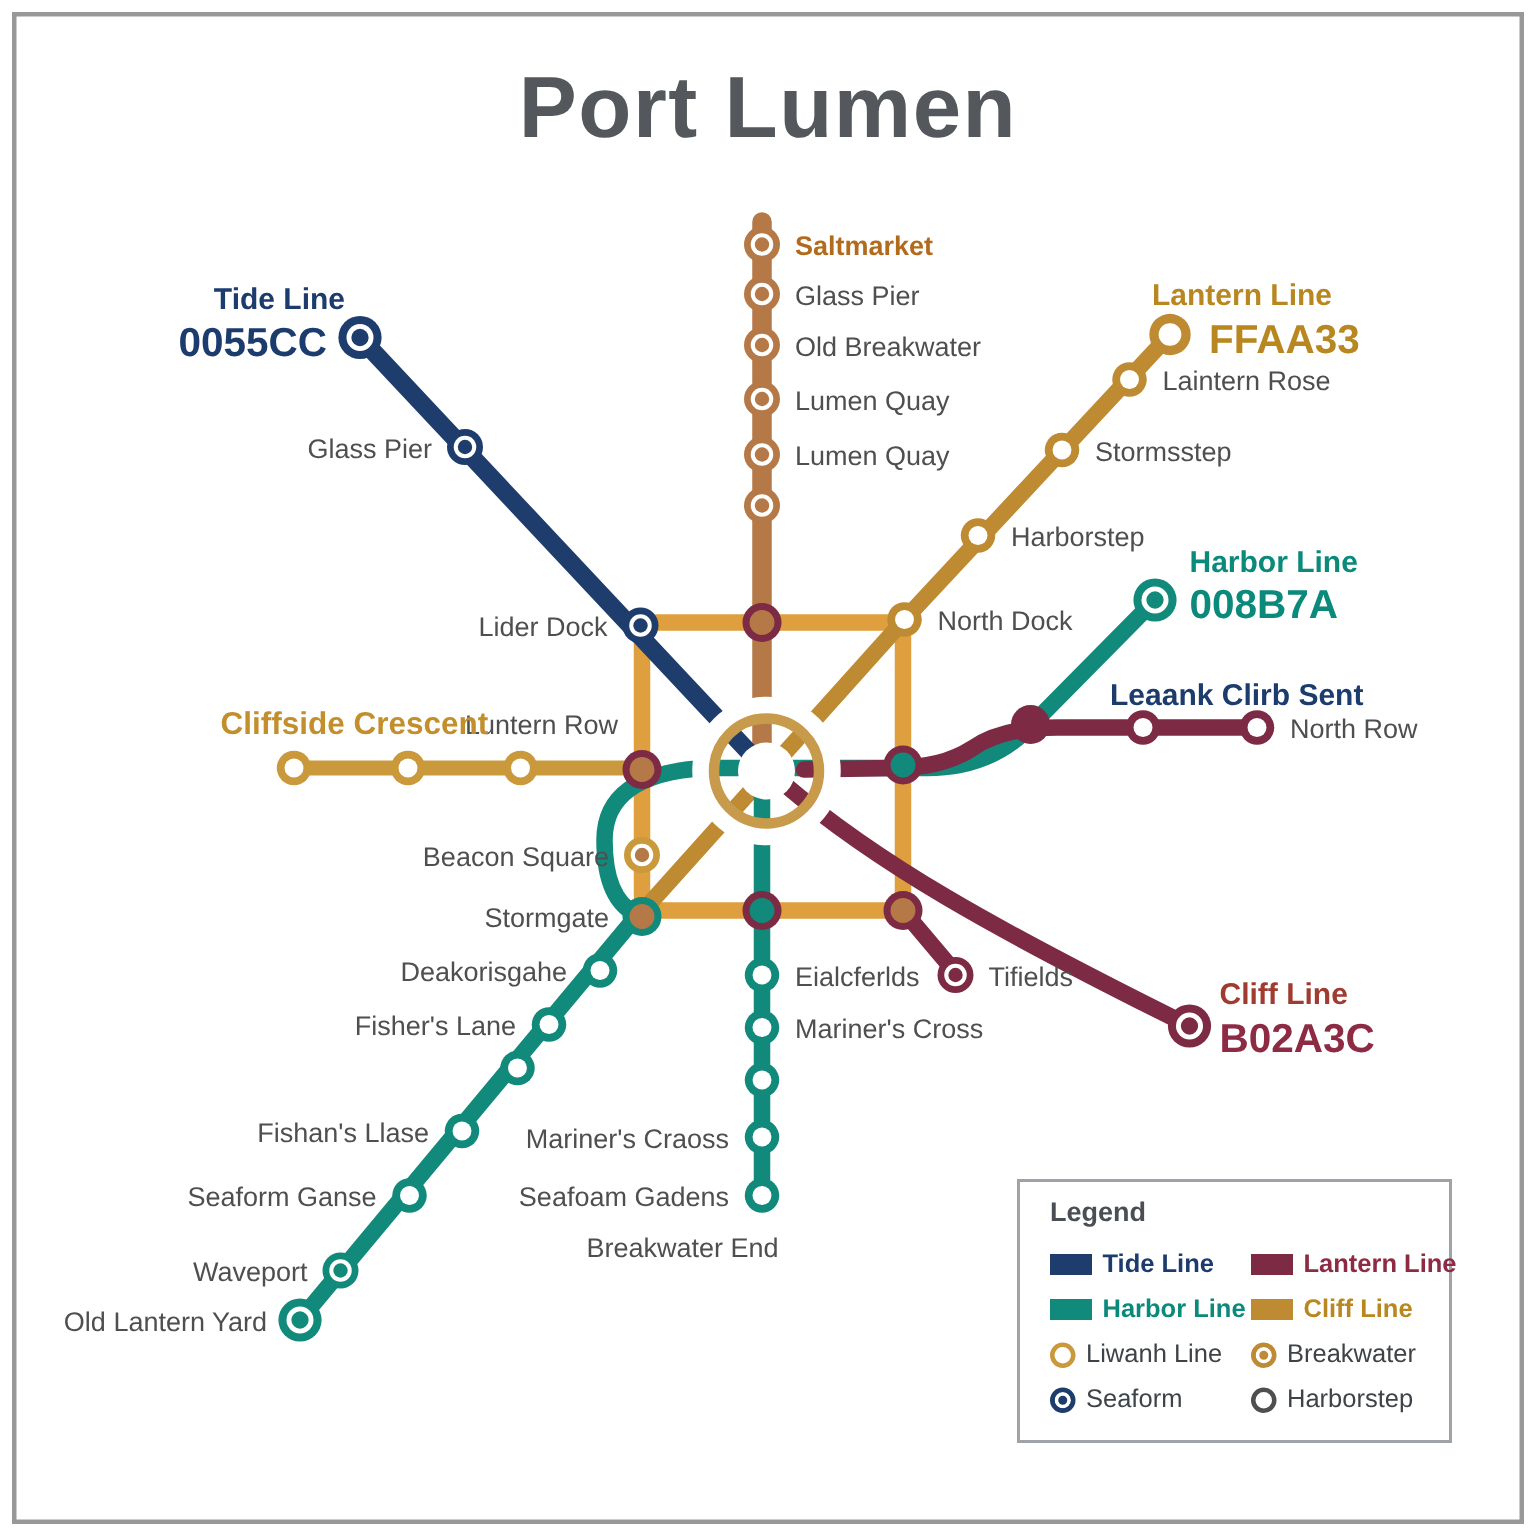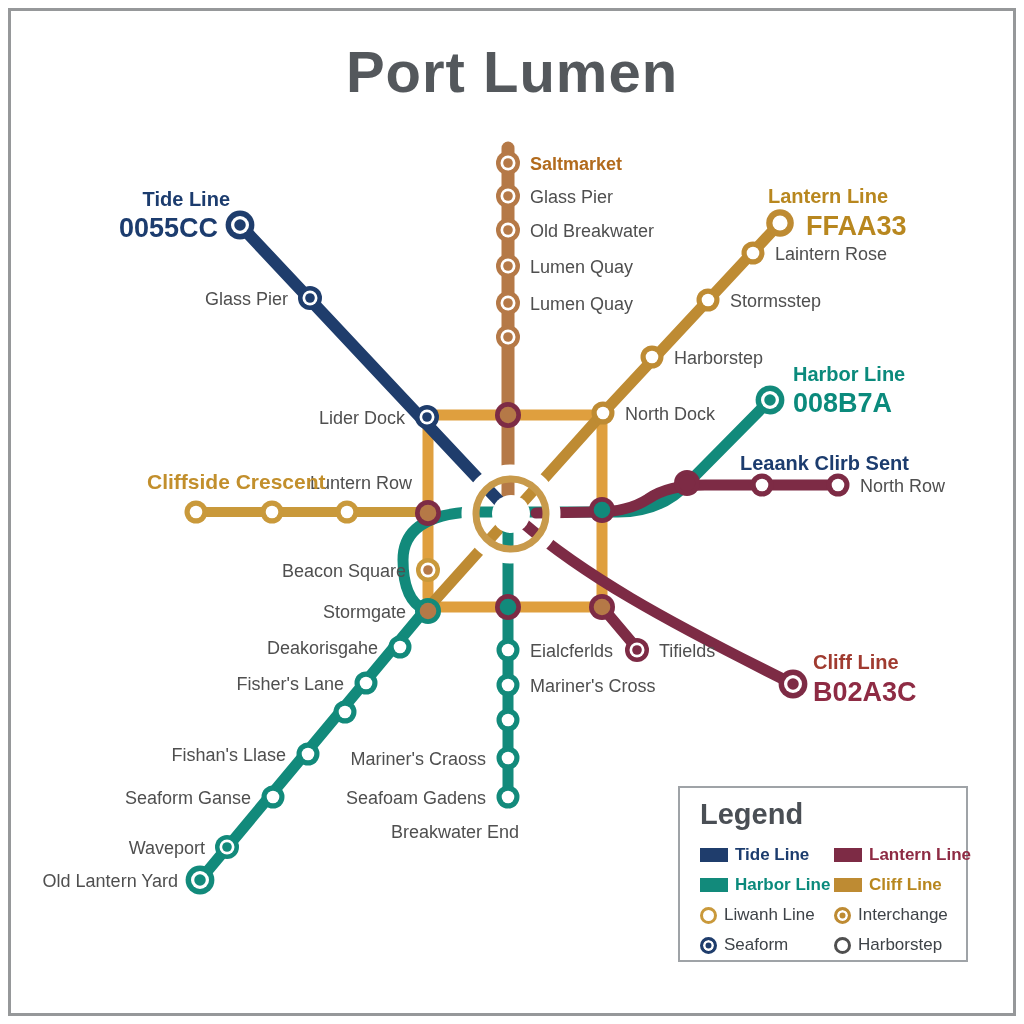--- a/index.html
+++ b/index.html
@@ -7,21 +7,21 @@
   .frame{position:absolute;left:8px;top:8px;right:8px;bottom:8px;border:3px solid #96989a;pointer-events:none;}
   h1.title{position:absolute;top:38px;left:0;width:100%;margin:0;text-align:center;
            font-size:58px;font-weight:700;letter-spacing:1px;color:#54585c;}
   svg.map{position:absolute;left:0;top:0;}
   svg text{font-family:"Liberation Sans", sans-serif;}
   .stn-label{font-size:18px;}
   .lname{font-size:20px;font-weight:700;}
   .lcode{font-size:27px;font-weight:700;}
   .legend{position:absolute;left:678px;top:786px;width:290px;height:176px;background:#fff;
           border:2px solid #9fa3a7;box-sizing:border-box;padding:10px 0 0 20px;}
-  .legend-title{font-size:29px;font-weight:700;color:#4a4f55;margin-bottom:9px;}
+  .legend-title{font-size:18px;font-weight:700;color:#4a4f55;margin-bottom:9px;}
   .legend-grid{display:grid;grid-template-columns:134px 134px;grid-auto-rows:30px;align-items:center;}
   .li{display:flex;align-items:center;gap:7px;}
   .ll{font-size:17px;font-weight:700;white-space:nowrap;}
   .ll.plain{font-weight:400;color:#3e4348;text-align:right;}
   .sw{width:28px;height:14px;flex:0 0 28px;}
   .ci{width:17px;height:17px;flex:0 0 17px;border-radius:50%;border:3px solid #777;box-sizing:border-box;background:#fff;}
   .ci.filled{box-shadow:inset 0 0 0 2.5px #fff;}
 </style>
 </head>
 <body>
@@ -307,21 +307,21 @@
     <div class="li">
       <span class="sw" style="background: rgb(190, 139, 51);"></span>
       <span class="ll" style="color: rgb(184, 135, 31);">Cliff Line</span>
     </div>
     <div class="li">
       <span class="ci" style="border-color: rgb(201, 153, 59);"></span>
       <span class="ll plain">Liwanh Line</span>
     </div>
     <div class="li">
       <span class="ci filled" style="background: rgb(190, 139, 51); border-color: rgb(190, 139, 51);"></span>
-      <span class="ll plain">Interchange</span>
+      <span class="ll plain">Breakwater</span>
     </div>
     <div class="li">
       <span class="ci filled" style="background: rgb(31, 61, 108); border-color: rgb(31, 61, 108);"></span>
       <span class="ll plain">Seaform</span>
     </div>
     <div class="li">
       <span class="ci" style="border-color: rgb(79, 79, 79);"></span>
       <span class="ll plain">Harborstep</span>
     </div>
   </div>

